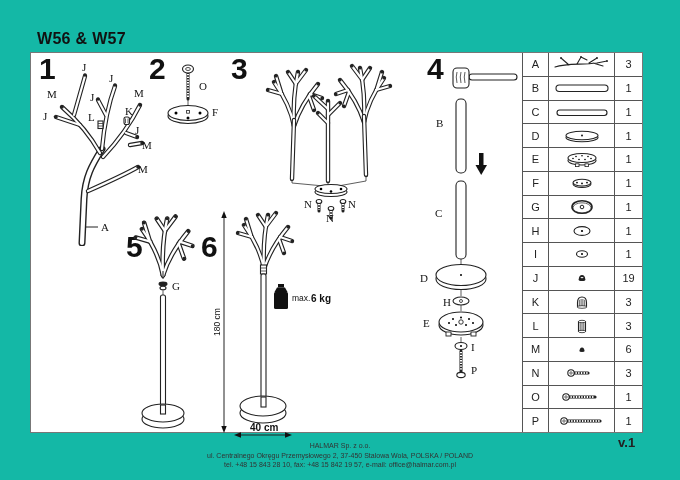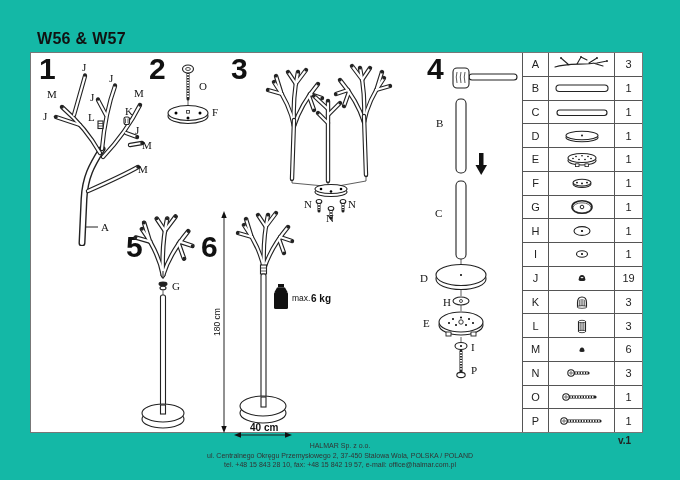--- a/index.html
+++ b/index.html
@@ -28,21 +28,21 @@
   .parts-table{position:absolute;right:0;top:0;width:120px;height:379px;display:flex;flex-direction:column;
                border-left:1px solid #555;box-sizing:border-box;}
   .trow{flex:1;display:flex;border-bottom:1px solid #555;box-sizing:border-box;}
   .trow:last-child{border-bottom:none;}
   .tcell{display:flex;align-items:center;justify-content:center;box-sizing:border-box;font-size:11px;color:#222;}
   .tletter{width:26px;border-right:1px solid #555;}
   .ticon{flex:1;border-right:1px solid #555;}
   .tqty{width:27px;}
   .thin path{stroke:#222;stroke-width:1.1;fill:none;stroke-linecap:round;}
   .thin circle{fill:#222;}
-  .version{position:absolute;left:618px;top:435px;font-size:10px;font-weight:700;color:#222;}
+  .version{position:absolute;left:618px;top:435px;font-size:13px;font-weight:700;color:#222;}
   .footer{position:absolute;left:0;top:441px;width:680px;text-align:center;font-size:7px;line-height:9.5px;color:#333;}
   .defsvg{position:absolute;width:0;height:0;}
 </style>
 </head>
 <body>
 
 <div class="page">
 
   <svg class="defsvg" aria-hidden="true">
     <defs></defs>

